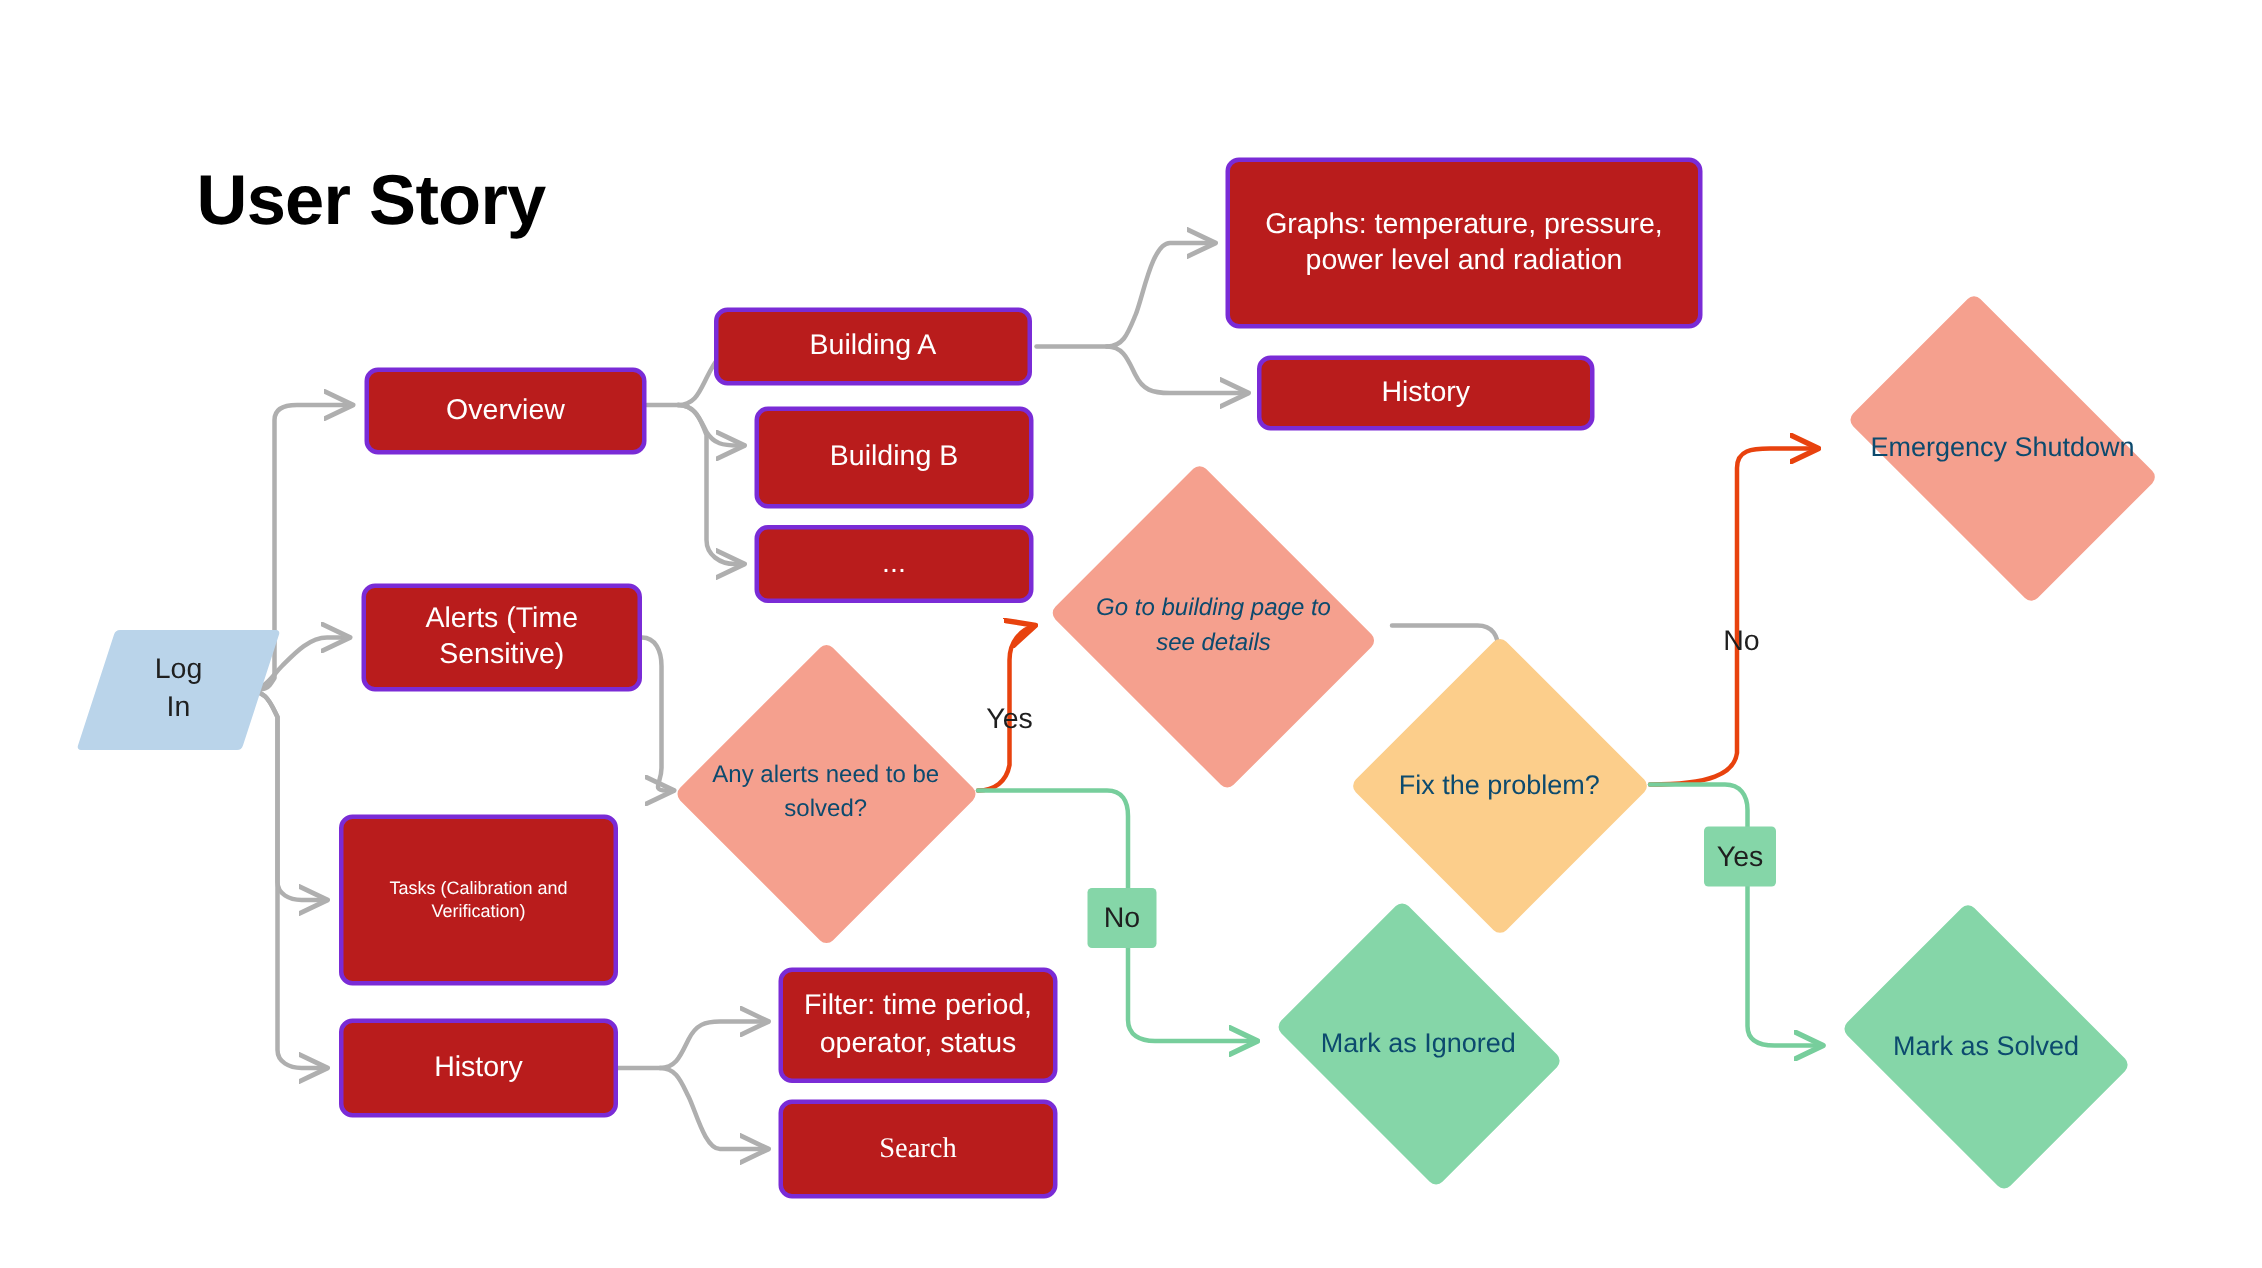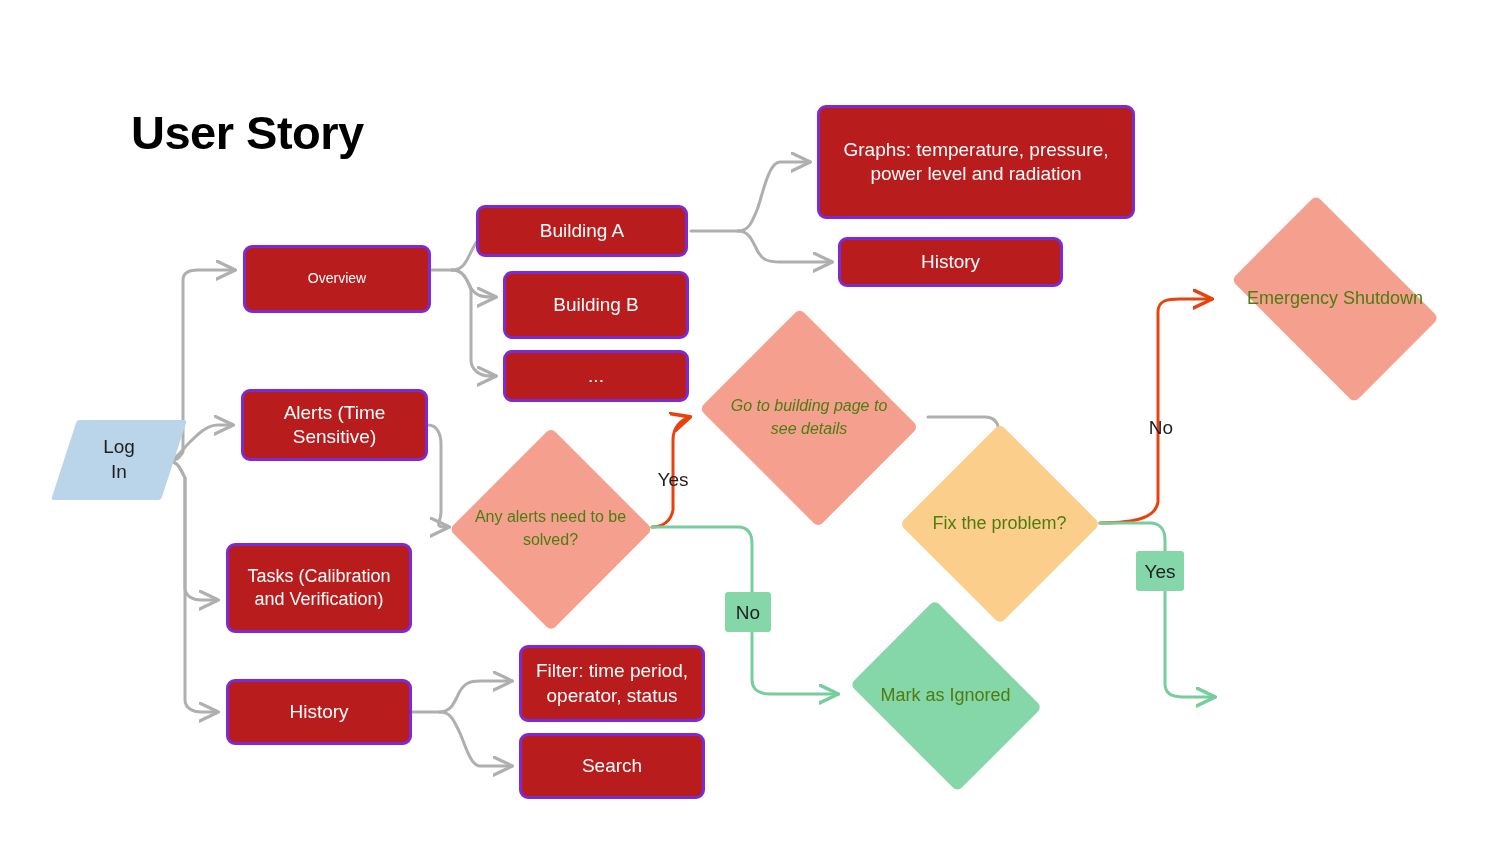--- a/index.html
+++ b/index.html
@@ -80,21 +80,21 @@
     top: 50%;
     width: 70.7%;
     height: 70.7%;
     transform: translate(-50%, -50%) rotate(45deg);
     border-radius: 6px;
   }
   .diamond .dlabel {
     position: relative;
     z-index: 2;
     line-height: 1.42;
-    color: #4d7c0f;
+    color: #0c4a6e;
     width: 78%;
   }
   .d-salmon .dshape { background: #F5A08E; }
   .d-orange .dshape { background: #FCCE8B; }
   .d-green  .dshape { background: #85D6A8; }
 
   
   .edge-label {
     position: absolute;
     display: flex;
@@ -202,29 +202,29 @@
   </svg>
 
   <div class="title" style="left:90px; top:105px; font-size:47px;">User Story</div>
 
   <div class="node parallelogram" style="left:64px; top:420px; width:110px; height:80px; font-size:19px;">
     <span class="pshape"></span>
     <span class="plabel" style="white-space:pre-line;">Log
 In</span>
   </div>
 
-  <div class="node box-purple" style="left:243px; top:245px; width:188px; height:68px; font-size:14px;justify-content:center;">
+  <div class="node box-purple" style="left:243px; top:245px; width:188px; height:58px; font-size:19px;justify-content:center;">
     <span>Overview</span>
   </div>
 
   <div class="node box-purple" style="left:241px; top:389px; width:187px; height:72px; font-size:19px;">
     <span>Alerts (Time Sensitive)</span>
   </div>
 
-  <div class="node box-purple" style="left:226px; top:543px; width:186px; height:90px; font-size:18px;">
+  <div class="node box-purple" style="left:226px; top:543px; width:186px; height:114px; font-size:12px;">
     <span>Tasks (Calibration and Verification)</span>
   </div>
 
   <div class="node box-purple" style="left:226px; top:679px; width:186px; height:66px; font-size:19px;">
     <span>History</span>
   </div>
 
   <div class="node box-purple" style="left:476px; top:205px; width:212px; height:52px; font-size:19px;">
     <span>Building A</span>
   </div>
@@ -242,21 +242,21 @@
   </div>
 
   <div class="node box-purple" style="left:838px; top:237px; width:225px; height:50px; font-size:19px;">
     <span>History</span>
   </div>
 
   <div class="node box-purple" style="left:519px; top:645px; width:186px; height:77px; font-size:19px;">
     <span>Filter: time period, operator, status</span>
   </div>
 
-  <div class="node box-purple" style="left:519px; top:733px; width:186px; height:66px; font-size:19px;">
+  <div class="node box-purple" style="left:519px; top:733px; width:186px; height:66px; font-size:19px;font-family:Liberation Serif, serif;">
     <span>Search</span>
   </div>
 
   <div class="node diamond d-salmon" style="left:449px; top:427px; width:203px; height:203px; font-size:16px;">
     <span class="dshape"></span>
     <span class="dlabel">Any alerts need to be solved?</span>
   </div>
 
   <div class="node diamond d-salmon" style="left:690px; top:317px; width:238px; height:201px; font-size:16px;font-style:italic;">
     <span class="dshape"></span>
@@ -271,20 +271,24 @@
   <div class="node diamond d-salmon" style="left:1212px; top:214px; width:246px; height:170px; font-size:18px;">
     <span class="dshape"></span>
     <span class="dlabel">Emergency Shutdown</span>
   </div>
 
   <div class="node diamond d-green" style="left:838px; top:611px; width:215px; height:170px; font-size:18px;">
     <span class="dshape"></span>
     <span class="dlabel">Mark as Ignored</span>
   </div>
 
+  <div class="node diamond d-green" style="left:1215px; top:613px; width:218px; height:170px; font-size:18px;">
+    <span class="dshape"></span>
+    <span class="dlabel">Mark as Solved</span>
+  </div>
 
   <div class="edge-label plain" style="left:650px; top:466px; width:46px; height:27px;">Yes</div>
 
   <div class="edge-label badge" style="left:725px; top:592px; width:46px; height:40px;">No</div>
 
   <div class="edge-label plain" style="left:1139px; top:413px; width:44px; height:28px;">No</div>
 
   <div class="edge-label badge" style="left:1136px; top:551px; width:48px; height:40px;">Yes</div>
 
 </div>

